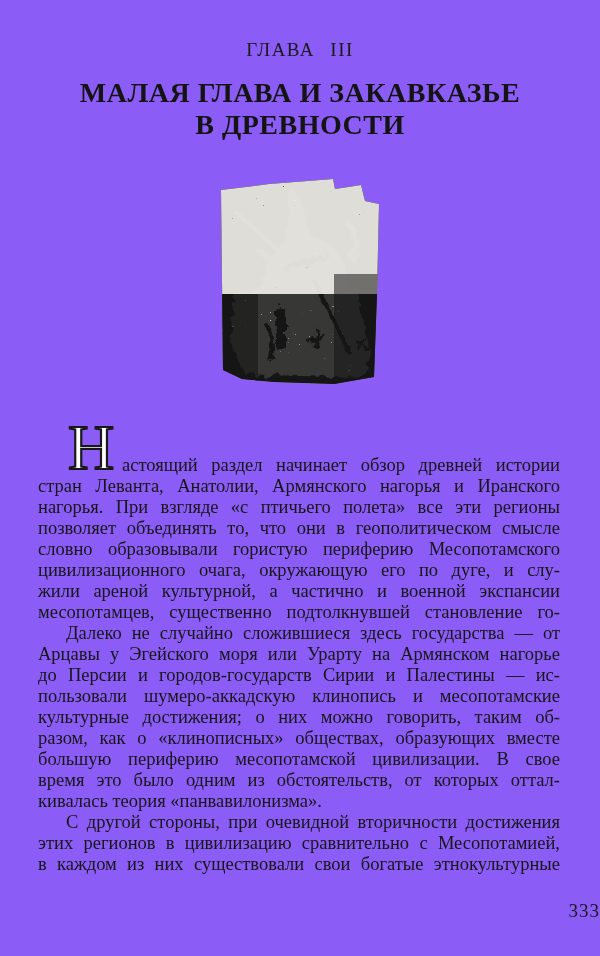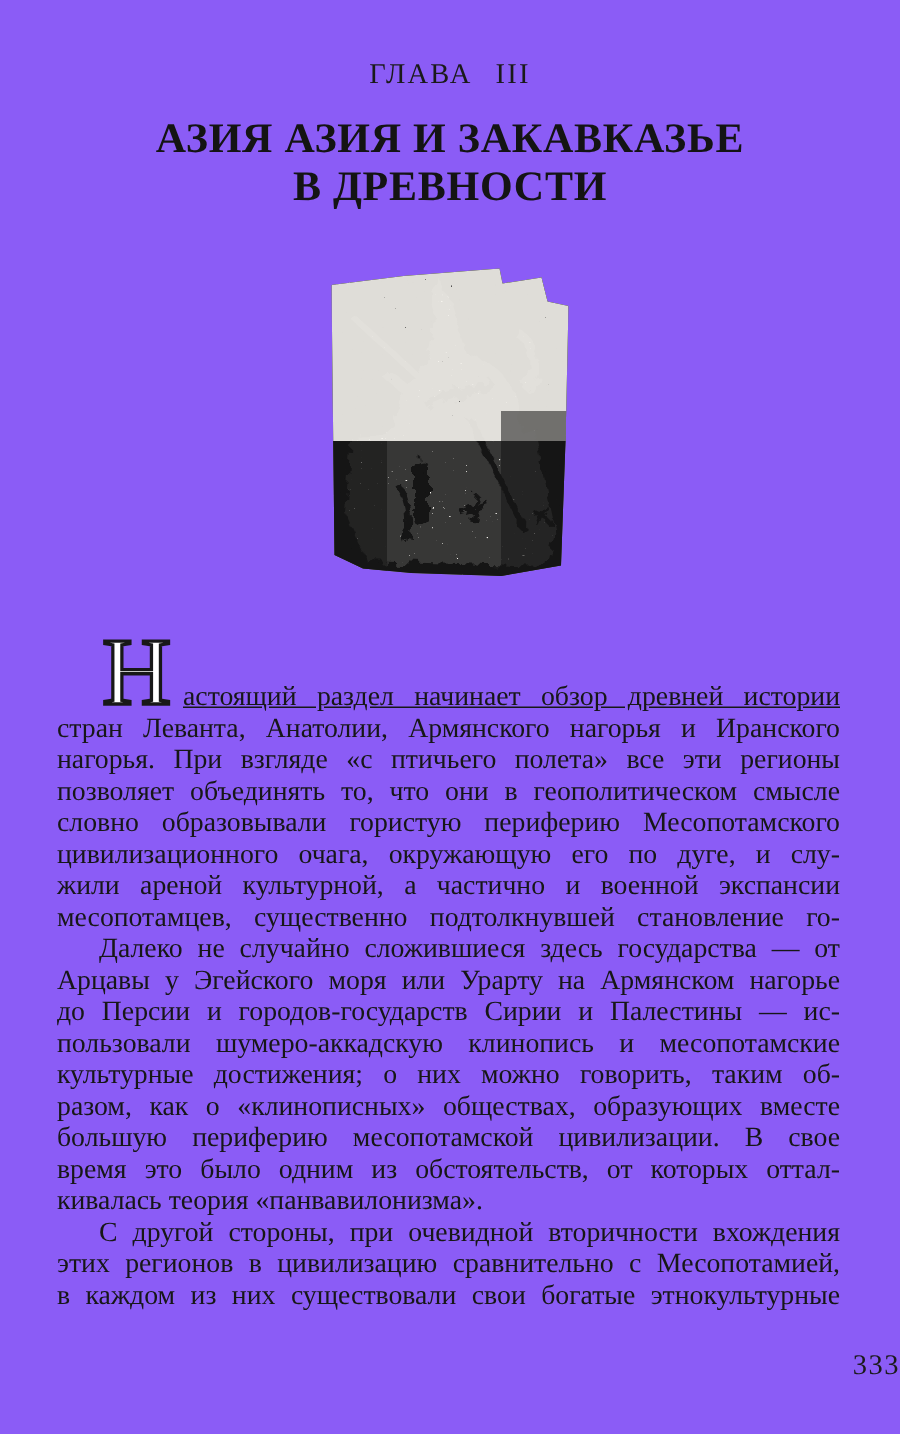--- a/index.html
+++ b/index.html
@@ -60,21 +60,21 @@
   }
   .line {
     text-align: justify;
     text-align-last: justify;
     white-space: normal;
     height: 21px;
     overflow: visible;
   }
   .line.endline { text-align-last: left; }
   .line.indent { text-indent: 28px; }
-  .line.cap-offset { padding-left: 84px; text-decoration: underline; }
+  .line.cap-offset { padding-left: 84px; }
   .dropcap {
     position: absolute;
     left: 30px;
     top: -39px;
     font-size: 64px;
     line-height: 1;
     font-family: "Liberation Serif", "DejaVu Serif", serif;
     color: #ffffff;
     -webkit-text-stroke: 2.2px #181818;
     letter-spacing: 0;
@@ -93,21 +93,21 @@
     color: #1a1a1a;
   }
 </style>
 </head>
 <body>
 
 <div class="page">
 
   <div class="chapter">ГЛАВА III</div>
 
-  <h1 class="title"><span>АЗИЯ АЗИЯ И ЗАКАВКАЗЬЕ</span><br><span>В ДРЕВНОСТИ</span></h1>
+  <h1 class="title"><span>МАЛАЯ ГЛАВА И ЗАКАВКАЗЬЕ</span><br><span>В ДРЕВНОСТИ</span></h1>
 
   <div class="figure">
     <svg width="172" height="217" viewBox="0 0 172 217" xmlns="http://www.w3.org/2000/svg">
       <defs>
         <clipPath id="relief-clip">
           <path d="M7,16 L55,10 L119,5 L121,15 L147,11 L151,27 L165,30 L163,120 L160,203 L120,210 L60,208 L28,205 L9,196 Z"></path>
         </clipPath>
         <filter id="rough" x="-25%" y="-25%" width="150%" height="150%">
           <feTurbulence type="fractalNoise" baseFrequency="0.12" numOctaves="3" seed="4" result="n"></feTurbulence>
           <feDisplacementMap in="SourceGraphic" in2="n" scale="11"></feDisplacementMap>
@@ -176,21 +176,21 @@
         <div class="line">месопотамцев, существенно подтолкнувшей становление го-</div>
         <div class="line indent">Далеко не случайно сложившиеся здесь государства — от</div>
         <div class="line">Арцавы у Эгейского моря или Урарту на Армянском нагорье</div>
         <div class="line">до Персии и городов-государств Сирии и Палестины — ис-</div>
         <div class="line">пользовали шумеро-аккадскую клинопись и месопотамские</div>
         <div class="line">культурные достижения; о них можно говорить, таким об-</div>
         <div class="line">разом, как о «клинописных» обществах, образующих вместе</div>
         <div class="line">большую периферию месопотамской цивилизации. В свое</div>
         <div class="line">время это было одним из обстоятельств, от которых оттал-</div>
         <div class="line endline">кивалась теория «панвавилонизма».</div>
-        <div class="line indent">С другой стороны, при очевидной вторичности вхождения</div>
+        <div class="line indent">С другой стороны, при очевидной вторичности достижения</div>
         <div class="line">этих регионов в цивилизацию сравнительно с Месопотамией,</div>
         <div class="line">в каждом из них существовали свои богатые этнокультурные</div>
       </div>
   </div>
 
   <div class="pagenum">333</div>
 
 </div>
 
 </body></html>

